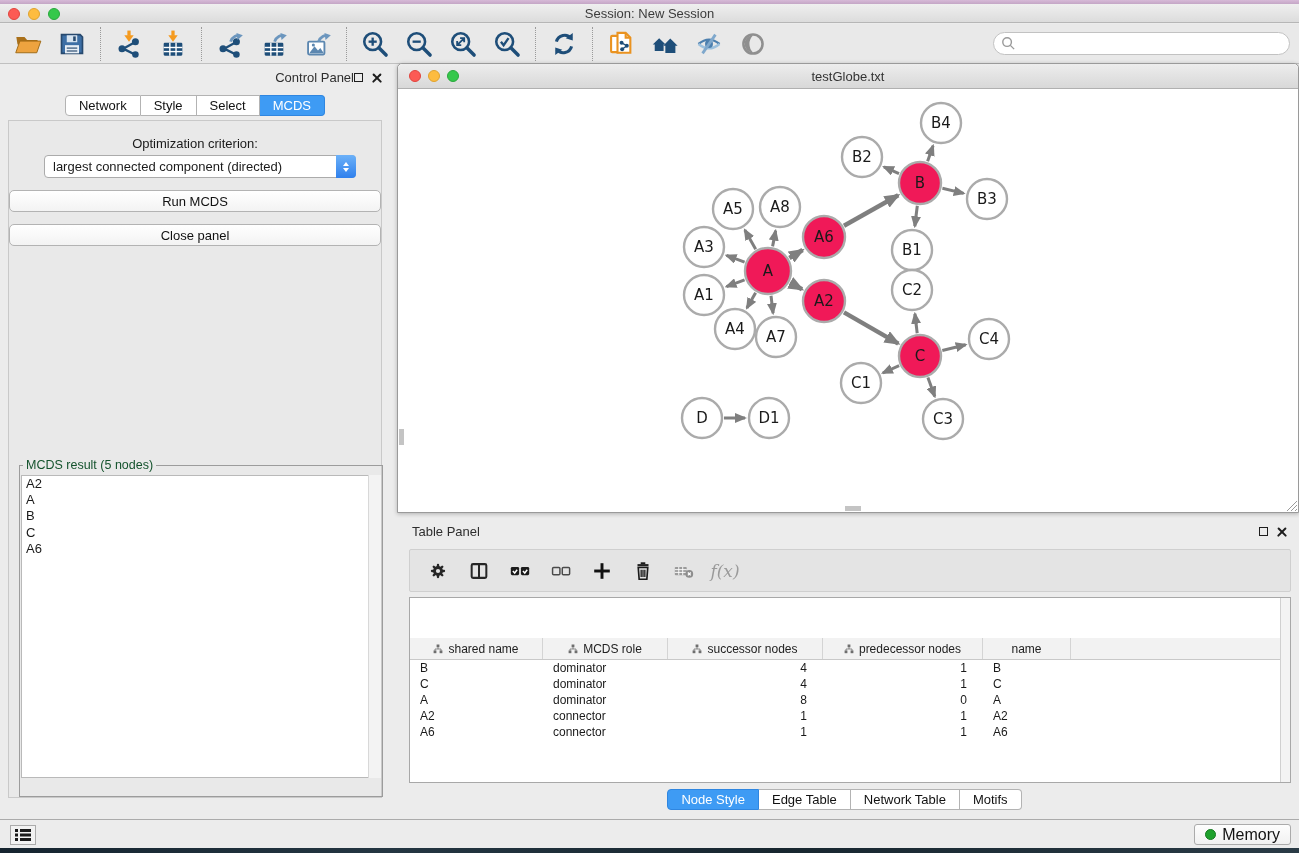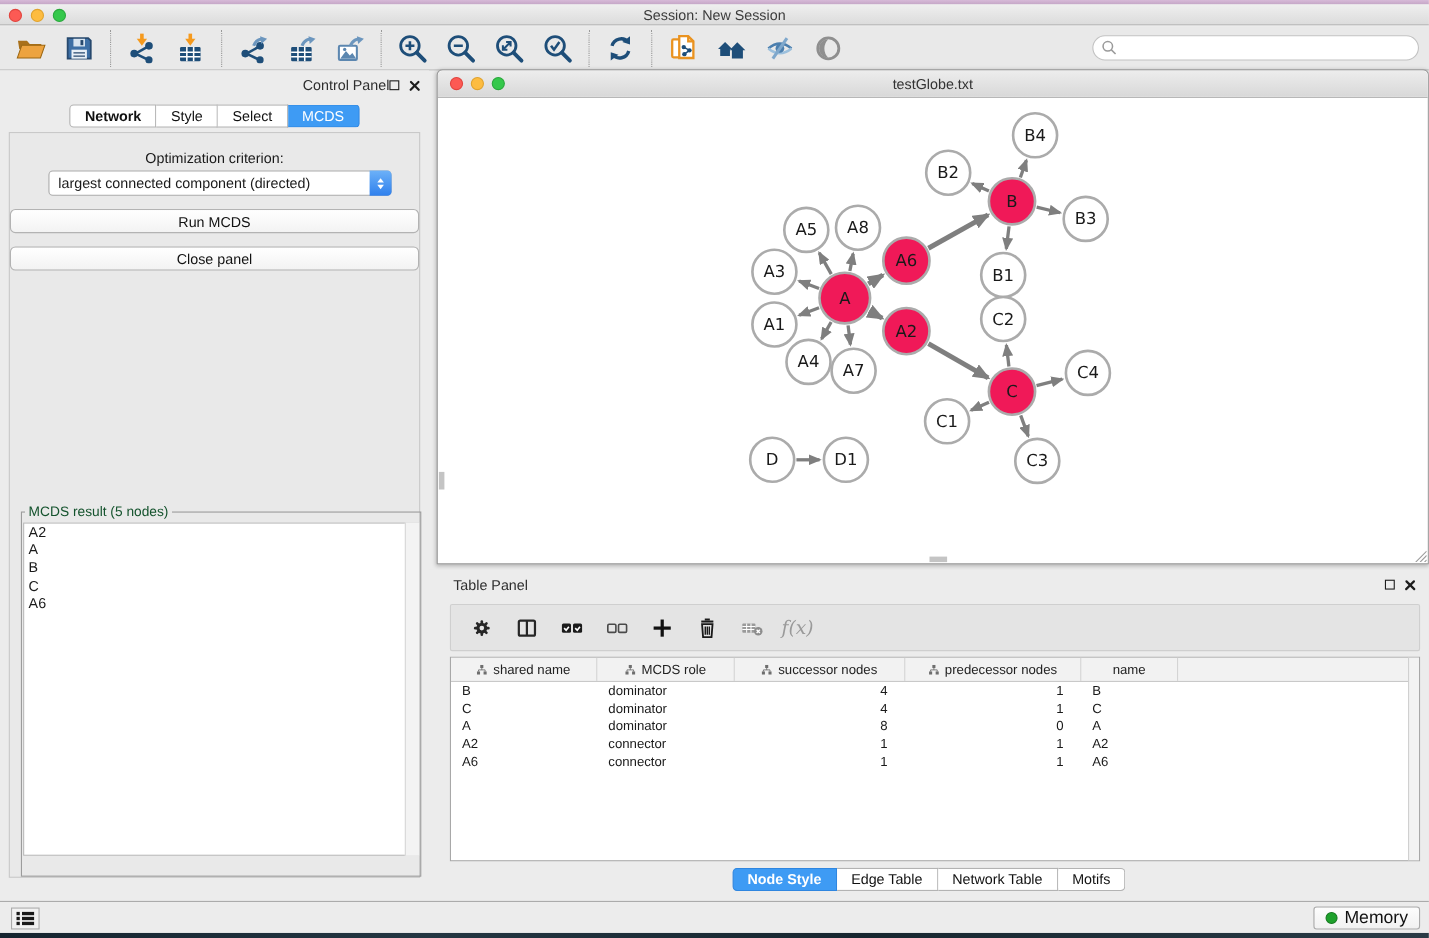--- a/index.html
+++ b/index.html
@@ -33,21 +33,21 @@
   .win-ctl { display:flex; gap:9px; align-items:center; }
   .float-box { width:9px; height:9px; border:1.5px solid #1d1d1d; display:inline-block; }
   .close-x { width:10px; height:10px; display:inline-block; position:relative; }
   .close-x:before,.close-x:after { content:""; position:absolute; left:-1px; top:4px; width:12px; height:2.4px; background:#1d1d1d; border-radius:1px; }
   .close-x:before { transform:rotate(45deg); } .close-x:after { transform:rotate(-45deg); }
 
   
   .control-panel { position:absolute; left:0; top:64px; width:390px; height:755px; background:#ececec; }
   .cp-header { position:absolute; left:10px; top:6px; right:8px; display:flex; justify-content:flex-end; align-items:center;margin-left:32px; }
   .seg-tab { height:21px; line-height:19px; font-size:13px; padding:0 13px; background:#fff; border:1px solid #b3b3b3; border-left:none; color:#111; }
-  .seg-tab:first-child { border-left:1px solid #b3b3b3; border-radius:4px 0 0 4px;font-weight:bold; }
+  .seg-tab:first-child { border-left:1px solid #b3b3b3; border-radius:4px 0 0 4px; }
   .seg-tab:last-child { border-radius:0 4px 4px 0; }
   .seg-tab.sel { background:#3e9bf4; border-color:#2f86e0; color:#fff; }
   .cp-tabs { position:absolute; left:0; top:31px; width:100%; display:flex; justify-content:center; }
   .cp-inner { position:absolute; left:8px; top:56px; width:374px; height:678px; background:#e9e9e9; border:1px solid #c9c9c9; }
   .opt-label { position:absolute; left:0; top:15px; width:100%; text-align:center; font-size:13px; }
   .dropdown { position:absolute; left:35px; top:34px; width:312px; height:23px; background:#fff; border:1px solid #ababab; border-radius:4px; display:flex; align-items:center; }
   .dropdown .dd-text { flex:1; font-size:13px; padding-left:8px; white-space:nowrap; overflow:hidden; }
   .dd-stepper { width:20px; height:23px; margin-right:-1px; background:linear-gradient(#6cb1f8,#2f80ed); border-radius:0 4px 4px 0; display:flex; flex-direction:column; align-items:center; justify-content:center; gap:2px; }
   .tri-up { width:0; height:0; border-left:3.5px solid transparent; border-right:3.5px solid transparent; border-bottom:4.5px solid #fff; }
   .tri-down { width:0; height:0; border-left:3.5px solid transparent; border-right:3.5px solid transparent; border-top:4.5px solid #fff; }
@@ -72,21 +72,21 @@
   .nub-bottom { position:absolute; left:447px; bottom:1px; width:16px; height:5px; background:#c4c4c4; }
 
   
   .table-panel { position:absolute; left:390px; top:518px; width:909px; height:301px; background:#ececec; }
   .tp-header { position:absolute; left:22px; top:6px; right:12px; display:flex; justify-content:space-between; align-items:center; }
   .tp-toolbar { position:absolute; left:19px; top:31px; width:882px; height:43px; background:#e4e4e4; border:1px solid #cfcfcf; border-radius:2px; display:flex; align-items:center; padding-left:12px; gap:9px; }
   .tp-tbtn { width:32px; height:32px; display:flex; align-items:center; justify-content:center; background:none; border:none; }
   .tp-tbtn svg { width:22px; height:22px; }
   .fx-label { font-family:"DejaVu Serif","Liberation Serif",serif; font-style:italic; font-size:17px; color:#9a9a9a; }
   .tp-table { position:absolute; left:19px; top:79px; width:882px; height:186px; background:#fff; border:1px solid #a8a8a8; }
-  .tp-thead { display:flex; height:22px; background:#f2f2f2; border-bottom:1px solid #c9c9c9; }
+  .tp-thead { display:flex; height:22px; background:#f2f2f2; border-bottom:1px solid #c9c9c9;margin-top:40px; }
   .tp-th { display:flex; align-items:center; justify-content:center; gap:5px; font-size:12px; color:#222; border-right:1px solid #d4d4d4; }
   .tp-th svg { width:10px; height:10px; }
   .tp-row { display:flex; height:16px; }
   .tp-td { font-size:12px; line-height:16px; white-space:nowrap; overflow:hidden; }
   .tp-td.l { text-align:left; padding-left:10px; }
   .tp-td.r { text-align:right; padding-right:16px; }
   .tp-scroll { position:absolute; right:0; top:0; width:10px; height:100%; background:#f3f3f3; border-left:1px solid #d0d0d0; }
   .tp-tabs { position:absolute; left:0; top:271px; width:100%; display:flex; justify-content:center; }
 
   

